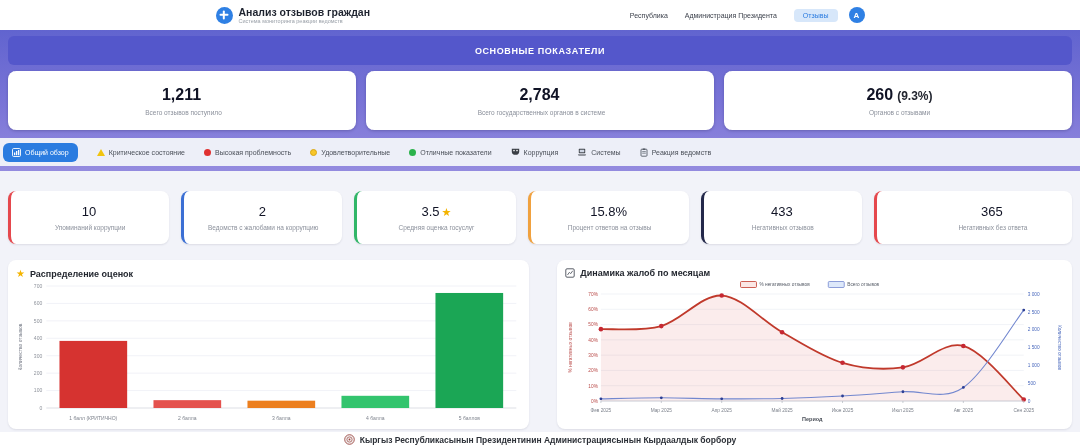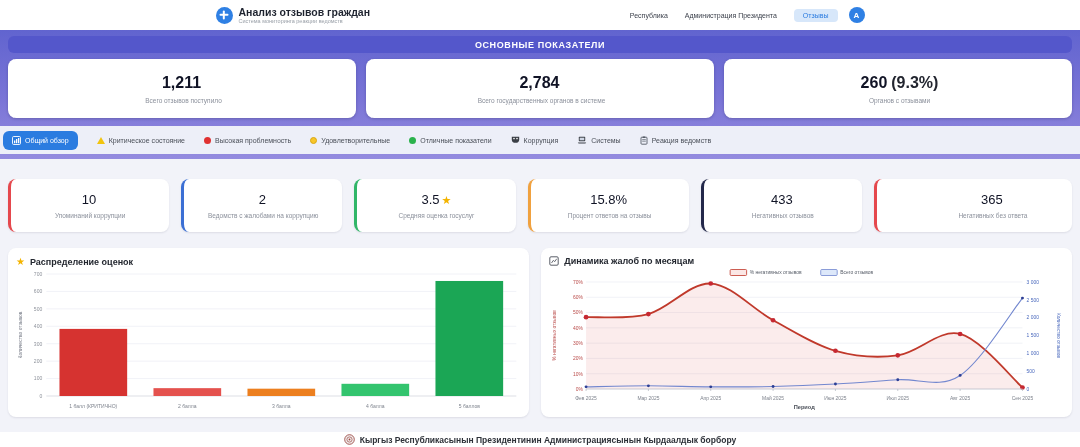--- a/index.html
+++ b/index.html
@@ -18,29 +18,29 @@
   .title-block { margin-left:6px; }
   .app-title { font-size:10.5px; font-weight:bold; color:#1f2430; line-height:1.15; }
   .app-subtitle { font-size:5.5px; color:#9aa0a8; }
   .header-spacer { flex:1; }
   .nav-link { font-size:7px; color:#3a3f4a; margin-left:17px; cursor:pointer; white-space:nowrap; }
   .reviews-btn { margin-left:17px; background:#d7e7fa; color:#2b7ce0; font-size:7px; padding:3px 9px; border-radius:4px; cursor:pointer; }
   .avatar { margin-left:11px; width:16px; height:16px; border-radius:50%; background:#2f80e4; color:#fff;
             font-size:8px; font-weight:bold; display:flex; align-items:center; justify-content:center; }
   
   .hero { background:linear-gradient(180deg,#6164cf 0%,#7b75d7 55%,#948bdf 100%); padding:6px 8px 5px; }
-  .banner { background:#5457cb; border-radius:6px; height:17px; display:flex; align-items:center; justify-content:center;
+  .banner { background:#5457cb; border-radius:6px; height:29px; display:flex; align-items:center; justify-content:center;
             color:#fff; font-weight:bold; font-size:9px; letter-spacing:.6px; }
   .kpi-row { display:flex; gap:10px; margin-top:6px;text-align:right; }
   .kpi-card { flex:1; background:#fff; border-radius:8px; height:59px; display:flex; flex-direction:column;
               align-items:center; justify-content:center; box-shadow:0 1px 3px rgba(20,20,60,.25);
               border-left:3px solid #fff; }
   .kpi-value-row { display:flex; align-items:baseline; }
   .kpi-value { font-size:16px; font-weight:bold; color:#101325; }
-  .kpi-extra { font-size:16px; font-weight:bold; color:#22252f; margin-left:4px; }
+  .kpi-extra { font-size:12px; font-weight:bold; color:#22252f; margin-left:4px; }
   .kpi-label { font-size:6.5px; color:#8b909b; margin-top:5px; }
   
   .tab-strip { margin:8px -8px 0; background:#edeff8; height:28px; display:flex; align-items:center; padding:0 2px; overflow:hidden; }
   .tab { display:flex; align-items:center; gap:4px; font-size:7px; color:#4a4f58; margin-right:19px;
          white-space:nowrap; cursor:pointer; }
   .tab.active { background:#2b7ce0; color:#fff; border-radius:6px; padding:5px 9px; margin-left:1px; }
   .ic-circle { width:7px; height:7px; border-radius:50%; flex:0 0 auto; }
   .ic-red { background:#e03131; } .ic-yellow { background:#f8c629; border:1px solid #d9a713; } .ic-green { background:#2bb24c; }
   .ic-tri { width:0; height:0; border-left:4px solid transparent; border-right:4px solid transparent;
             border-bottom:7px solid #f1c40f; flex:0 0 auto; }
@@ -49,21 +49,21 @@
   .main { padding:0 8px; }
   .stat-row { display:flex; gap:12px; margin-top:20px; }
   .stat-card { flex:1; background:#fff; border-radius:8px; border-left:3px solid #ccc; height:53px;
                display:flex; flex-direction:column; align-items:center; justify-content:center;
                box-shadow:0 1px 2px rgba(30,30,60,.10); }
   .stat-value { font-size:13px; font-weight:normal; color:#101325; display:flex; align-items:flex-end; }
   .stat-star { color:#f4b400; font-size:11px; margin-left:2px; }
   .stat-label { font-size:6.5px; color:#8b909b; margin-top:5px; }
   .charts-row { display:flex; gap:12px; margin-top:16px; }
   .chart-card { background:#fff; border-radius:8px; box-shadow:0 1px 2px rgba(30,30,60,.10); padding:8px 8px 3px; }
-  .chart-card.left { width:49%; } .chart-card.right { flex:1; }
+  .chart-card.left { width:49%; } .chart-card.right { flex:1;margin-left:16px; }
   .chart-title { font-size:9px; font-weight:bold; color:#23272f; display:flex; align-items:center; gap:5px; }
   .chart-title .star-glyph { color:#f4b400; font-size:10px; }
   .chart-svg { display:block; width:100%; height:146px; margin-top:1px; }
   
   .footer { height:15px; background:#fff; display:flex; align-items:center; justify-content:center; gap:5px;
             position:absolute; left:0; right:0; bottom:0; }
   .footer-text { font-size:8.5px; color:#2d3138;font-weight:bold; }
 </style>
 </head>
 <body>

